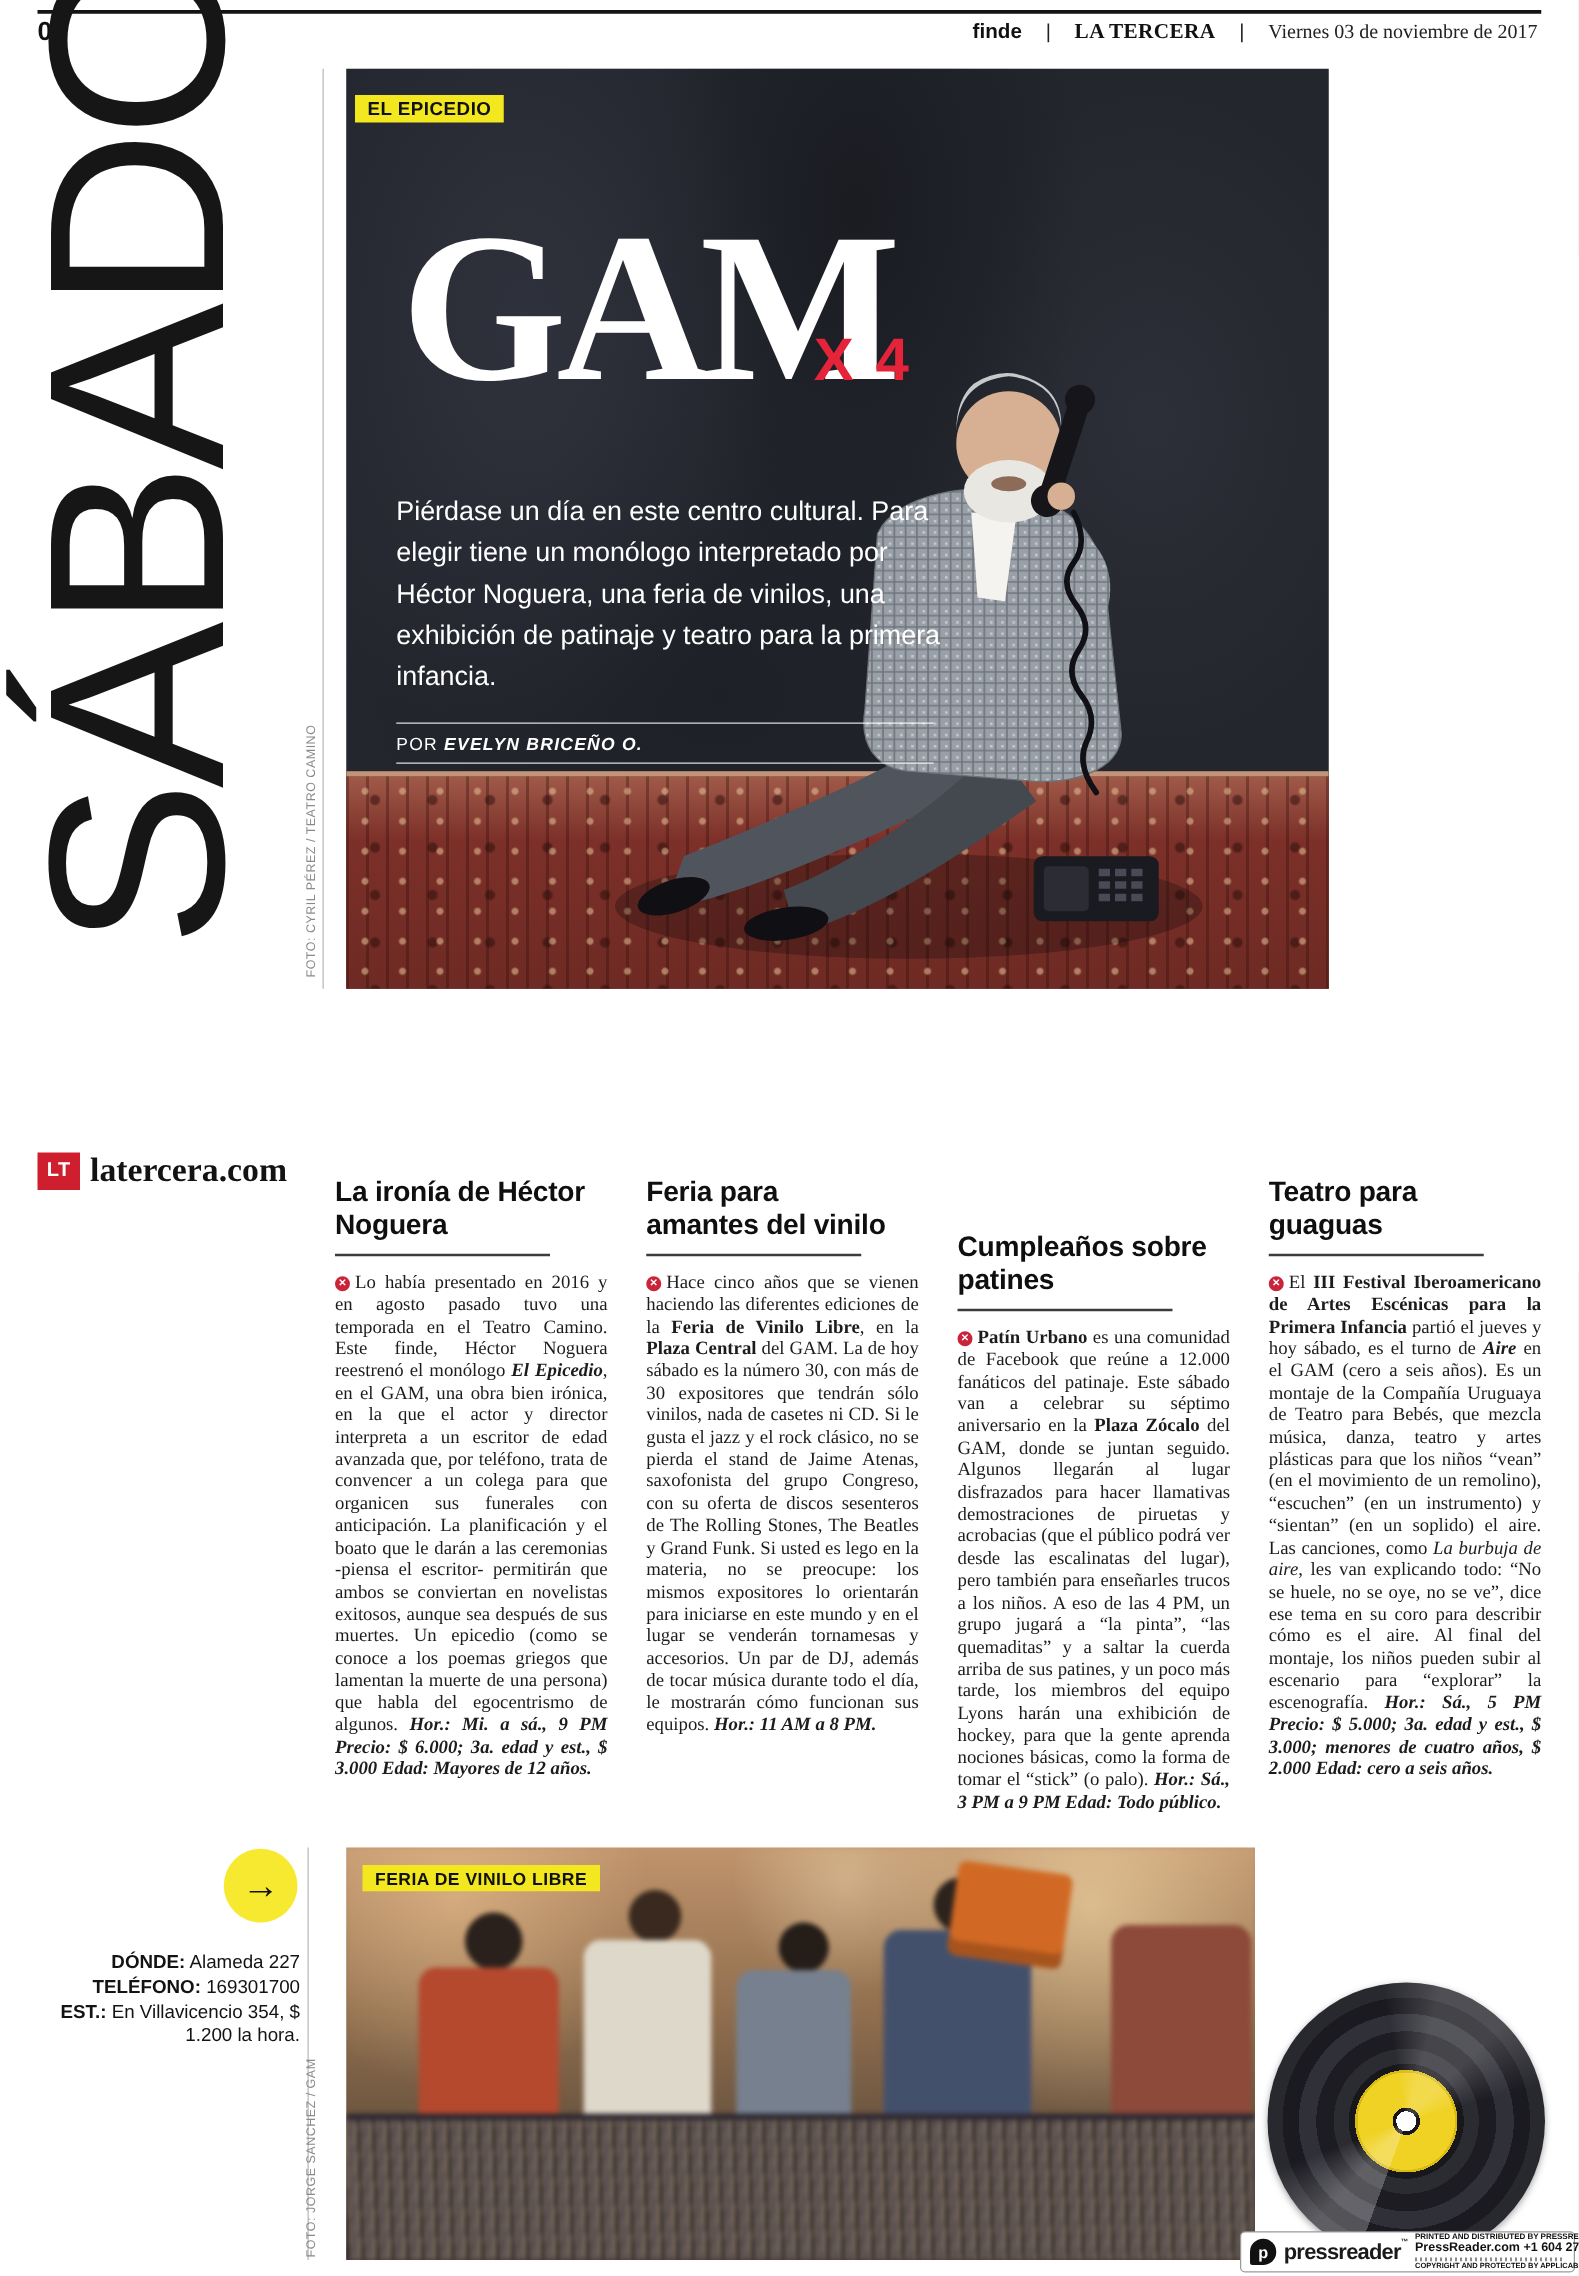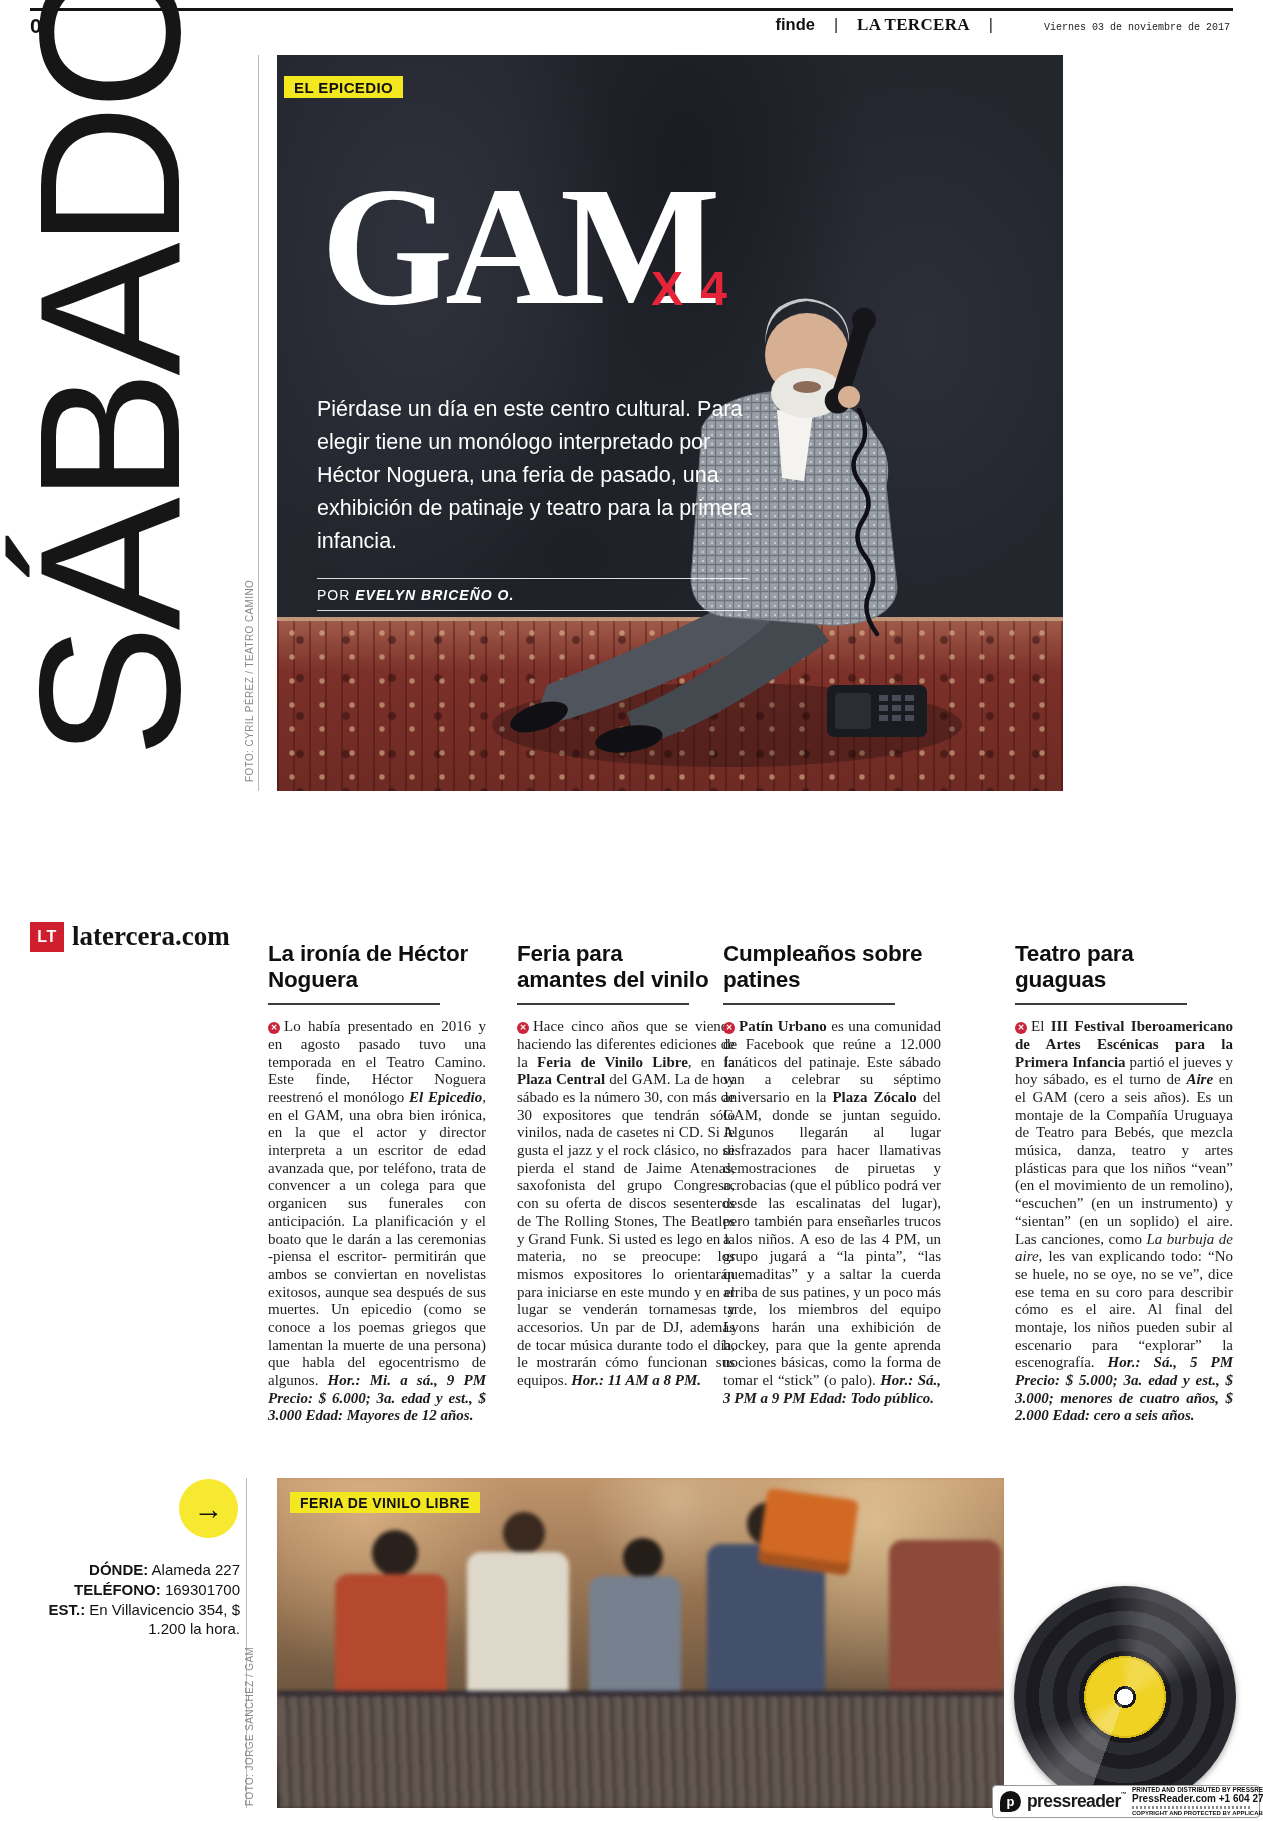--- a/index.html
+++ b/index.html
@@ -10,21 +10,21 @@
   .seg-i{font-style:italic;}
   .seg-bi{font-weight:700;font-style:italic;}
 
   
   .top-rule{left:30px;top:8px;width:1203px;height:3px;background:#141414;}
   .page-num{left:30px;top:14px;font-size:21px;font-weight:800;letter-spacing:.5px;}
   .masthead{top:15px;right:33px;display:flex;align-items:baseline;gap:19px;}
   .mh-brand{font-size:16.5px;font-weight:800;}
   .mh-sep{font-size:16px;font-weight:300;color:#222;}
   .mh-pub{font-family:"Liberation Serif",serif;font-weight:700;font-size:17px;letter-spacing:.3px;}
-  .mh-date{font-family:Liberation Mono, monospace;font-size:10px;color:#222;margin-left:32px;}
+  .mh-date{font-family:Liberation Serif, serif;font-size:16px;color:#222;}
 
   
   .day-vertical{left:-243px;top:315px;width:706px;height:180px;transform:rotate(-90deg);
     font-size:200px;line-height:180px;text-align:center;letter-spacing:-6px;color:#161616;font-weight:400;}
 
   .v-line-top{left:258px;top:55px;width:1px;height:736px;background:#b9b9b9;}
   .v-line-bottom{left:246px;top:1478px;width:1px;height:330px;background:#b9b9b9;}
 
   
   .photo-main{left:277px;top:55px;width:786px;height:736px;overflow:hidden;background-color:#24262e;
@@ -182,21 +182,21 @@
           <rect x="428" y="460" width="9" height="6"></rect>
         <rect x="402" y="470" width="9" height="6"></rect>
           <rect x="415" y="470" width="9" height="6"></rect>
           <rect x="428" y="470" width="9" height="6"></rect>
       </g>
     </svg>
 
     <span class="abs tag tag-epicedio">EL EPICEDIO</span>
     <div class="abs gam-title">GAM</div>
     <div class="abs gam-x4">X 4</div>
-    <div class="abs intro">Piérdase un día en este centro cultural. Para elegir tiene un monólogo interpretado por Héctor Noguera, una feria de pasado, una exhibición de patinaje y teatro para la primera infancia.</div>
+    <div class="abs intro">Piérdase un día en este centro cultural. Para elegir tiene un monólogo interpretado por Héctor Noguera, una feria de vinilos, una exhibición de patinaje y teatro para la primera infancia.</div>
     <div class="abs byline">
       <span>POR</span>
       <b>EVELYN BRICEÑO O.</b>
     </div>
   </div>
 
   <div class="abs credit-v credit-main">FOTO: CYRIL PÉREZ / TEATRO CAMINO</div>
 
   <div class="abs lt-row">
     <span class="lt-logo">LT</span>
@@ -206,21 +206,21 @@
   <div class="abs story" style="left:268px;">
     <h2 class="story-headline">La ironía de Héctor Noguera</h2>
     <div class="story-rule"></div>
     <p class="story-body"><span class="bullet">✕</span><span><span>Lo había presentado en 2016 y en agosto pasado tuvo una temporada en el Teatro Camino. Este finde, Héctor Noguera reestrenó el monólogo </span><span class="seg-bi">El Epicedio</span><span>, en el GAM, una obra bien irónica, en la que el actor y director interpreta a un escritor de edad avanzada que, por teléfono, trata de convencer a un colega para que organicen sus funerales con anticipación. La planificación y el boato que le darán a las ceremonias -piensa el escritor- permitirán que ambos se conviertan en novelistas exitosos, aunque sea después de sus muertes. Un epicedio (como se conoce a los poemas griegos que lamentan la muerte de una persona) que habla del egocentrismo de algunos. </span><span class="seg-bi">Hor.: Mi. a sá., 9 PM Precio: $ 6.000; 3a. edad y est., $ 3.000 Edad: Mayores de 12 años.</span></span></p>
   </div>
   <div class="abs story" style="left:517px;">
     <h2 class="story-headline">Feria para amantes del vinilo</h2>
     <div class="story-rule"></div>
     <p class="story-body"><span class="bullet">✕</span><span><span>Hace cinco años que se vienen haciendo las diferentes ediciones de la </span><span class="seg-b">Feria de Vinilo Libre</span><span>, en la </span><span class="seg-b">Plaza Central</span><span> del GAM. La de hoy sábado es la número 30, con más de 30 expositores que tendrán sólo vinilos, nada de casetes ni CD. Si le gusta el jazz y el rock clásico, no se pierda el stand de Jaime Atenas, saxofonista del grupo Congreso, con su oferta de discos sesenteros de The Rolling Stones, The Beatles y Grand Funk. Si usted es lego en la materia, no se preocupe: los mismos expositores lo orientarán para iniciarse en este mundo y en el lugar se venderán tornamesas y accesorios. Un par de DJ, además de tocar música durante todo el día, le mostrarán cómo funcionan sus equipos. </span><span class="seg-bi">Hor.: 11 AM a 8 PM.</span></span></p>
   </div>
-  <div class="abs story" style="left:723px;">
+  <div class="abs story" style="left:766px;margin-top:44px;">
     <h2 class="story-headline">Cumpleaños sobre patines</h2>
     <div class="story-rule"></div>
     <p class="story-body"><span class="bullet">✕</span><span><span class="seg-b">Patín Urbano</span><span> es una comunidad de Facebook que reúne a 12.000 fanáticos del patinaje. Este sábado van a celebrar su séptimo aniversario en la </span><span class="seg-b">Plaza Zócalo</span><span> del GAM, donde se juntan seguido. Algunos llegarán al lugar disfrazados para hacer llamativas demostraciones de piruetas y acrobacias (que el público podrá ver desde las escalinatas del lugar), pero también para enseñarles trucos a los niños. A eso de las 4 PM, un grupo jugará a “la pinta”, “las quemaditas” y a saltar la cuerda arriba de sus patines, y un poco más tarde, los miembros del equipo Lyons harán una exhibición de hockey, para que la gente aprenda nociones básicas, como la forma de tomar el “stick” (o palo). </span><span class="seg-bi">Hor.: Sá., 3 PM a 9 PM Edad: Todo público.</span></span></p>
   </div>
   <div class="abs story" style="left:1015px;">
     <h2 class="story-headline">Teatro para guaguas</h2>
     <div class="story-rule"></div>
     <p class="story-body"><span class="bullet">✕</span><span><span>El </span><span class="seg-b">III Festival Iberoamericano de Artes Escénicas para la Primera Infancia</span><span> partió el jueves y hoy sábado, es el turno de </span><span class="seg-bi">Aire</span><span> en el GAM (cero a seis años). Es un montaje de la Compañía Uruguaya de Teatro para Bebés, que mezcla música, danza, teatro y artes plásticas para que los niños “vean” (en el movimiento de un remolino), “escuchen” (en un instrumento) y “sientan” (en un soplido) el aire. Las canciones, como </span><span class="seg-i">La burbuja de aire</span><span>, les van explicando todo: “No se huele, no se oye, no se ve”, dice ese tema en su coro para describir cómo es el aire. Al final del montaje, los niños pueden subir al escenario para “explorar” la escenografía. </span><span class="seg-bi">Hor.: Sá., 5 PM Precio: $ 5.000; 3a. edad y est., $ 3.000; menores de cuatro años, $ 2.000 Edad: cero a seis años.</span></span></p>
   </div>
 

